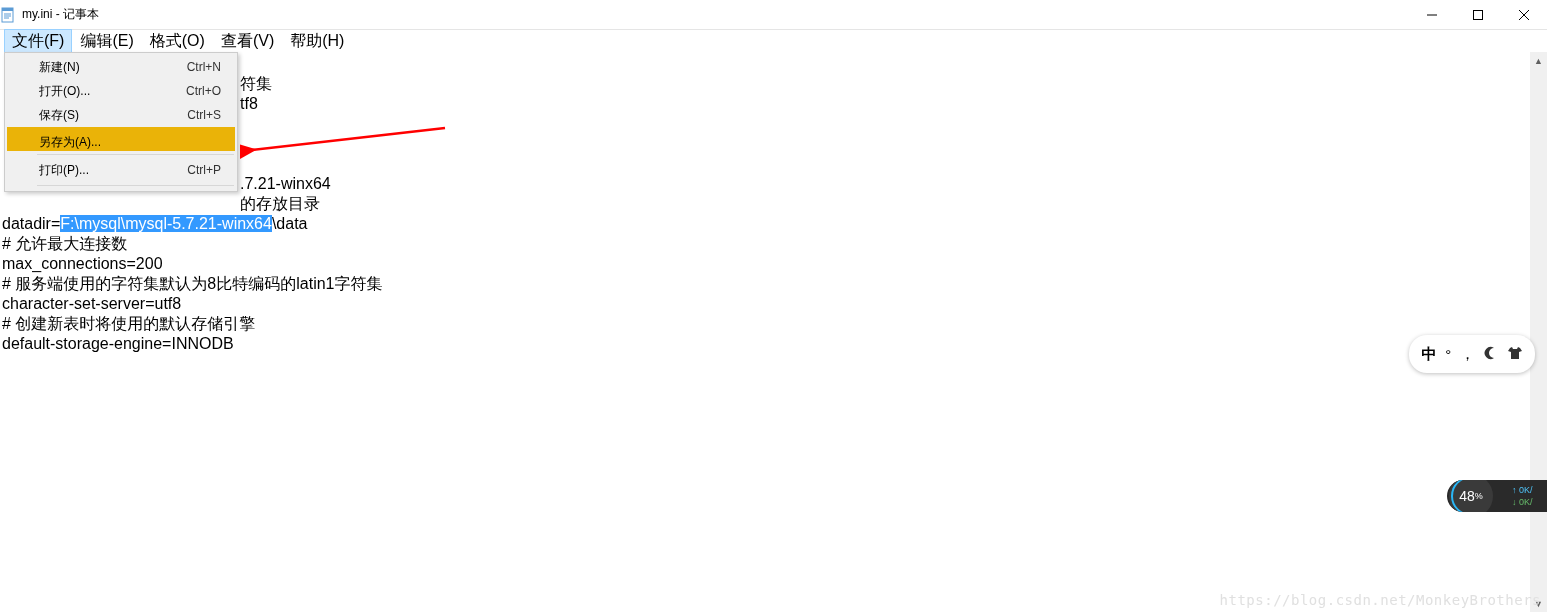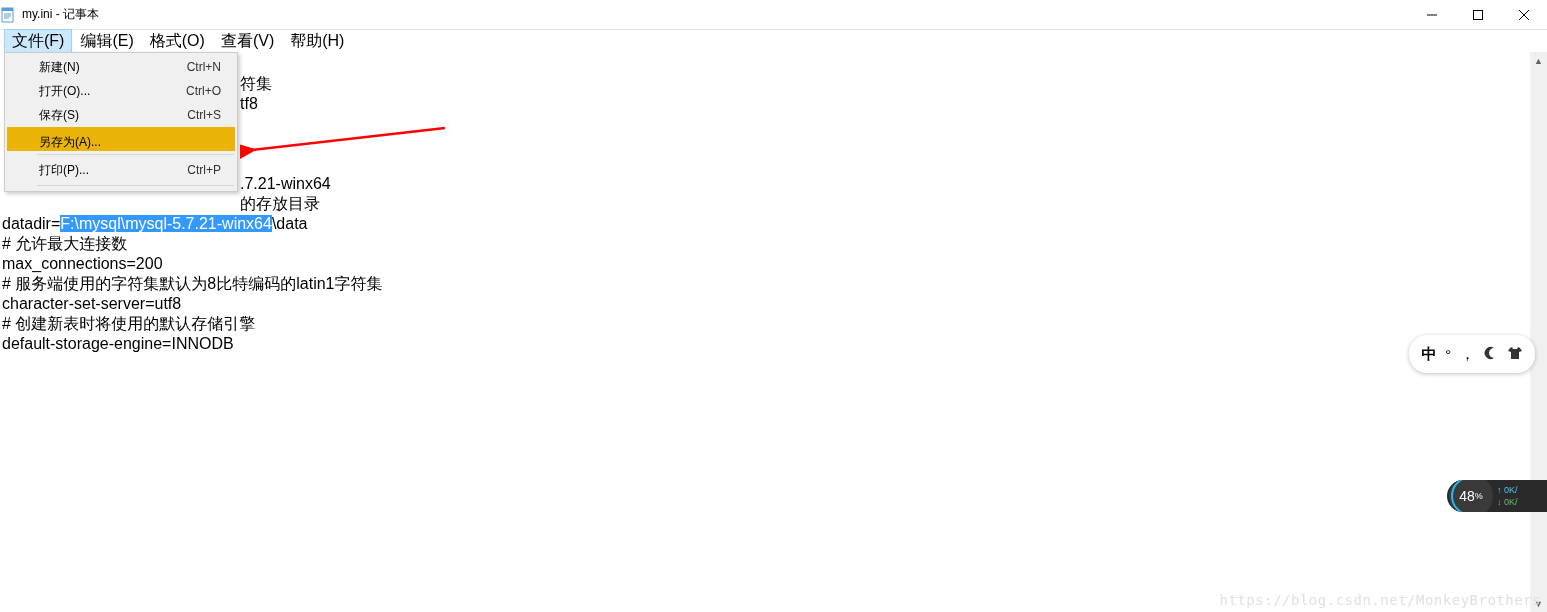--- a/index.html
+++ b/index.html
@@ -28,21 +28,21 @@
 .scrollbar .arrow { width: 17px; height: 17px; display: flex; align-items: center; justify-content: center; color: #606060; font-size: 9px; }
 
 .arrow-annot { position: absolute; left: 240px; top: 120px; width: 210px; height: 40px; z-index: 200; pointer-events: none; }
 
 .ime-widget { position: absolute; right: 12px; top: 335px; width: 126px; height: 38px; background: #fff; border-radius: 18px; box-shadow: 0 1px 4px rgba(0,0,0,0.25); display: flex; align-items: center; justify-content: space-around; padding: 0 8px; font-size: 15px; }
 .ime-widget span { display:inline-block; }
 
 .net-widget { position: absolute; right: 0; bottom: 100px; width: 100px; height: 32px; background: #2a2a2a; border-radius: 24px 0 0 24px; display: flex; align-items: center; color: #fff; font-size: 10px; overflow: hidden; }
 .net-widget .circle { width: 44px; height: 44px; border-radius: 50%; background: #3a3a3a; margin-left: 2px; display: flex; align-items: center; justify-content: center; font-size: 14px; position: relative; }
 .net-widget .circle::before { content:''; position:absolute; inset:2px; border:2px solid transparent; border-top-color:#29b6f6; border-left-color:#29b6f6; border-radius:50%; transform:rotate(-45deg); }
-.net-widget .speeds { margin-left: 4px; line-height: 12px; font-size: 9px; }
+.net-widget .speeds { margin-left: 19px; line-height: 12px; font-size: 9px; }
 .net-widget .up { color: #4fc3f7; }
 .net-widget .down { color: #66bb6a; }
 
 .watermark { position: absolute; right: 6px; bottom: 4px; font-size: 14px; color: #e0e0e0; font-family: Consolas, monospace; letter-spacing: 0.5px; }
 </style>
 </head>
 <body>
 
 <div class="titlebar">
   <span class="icon">

